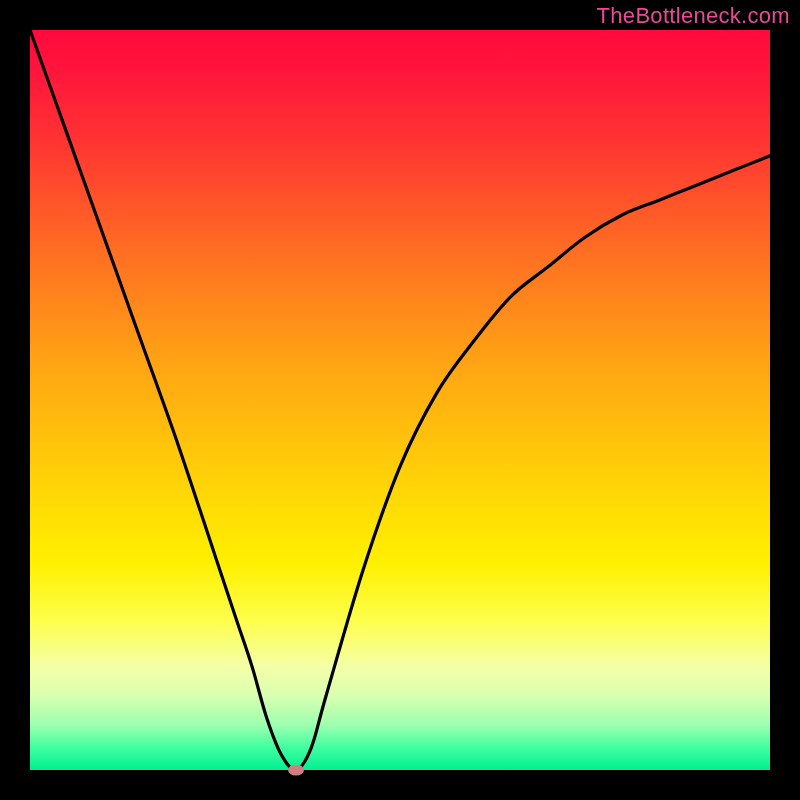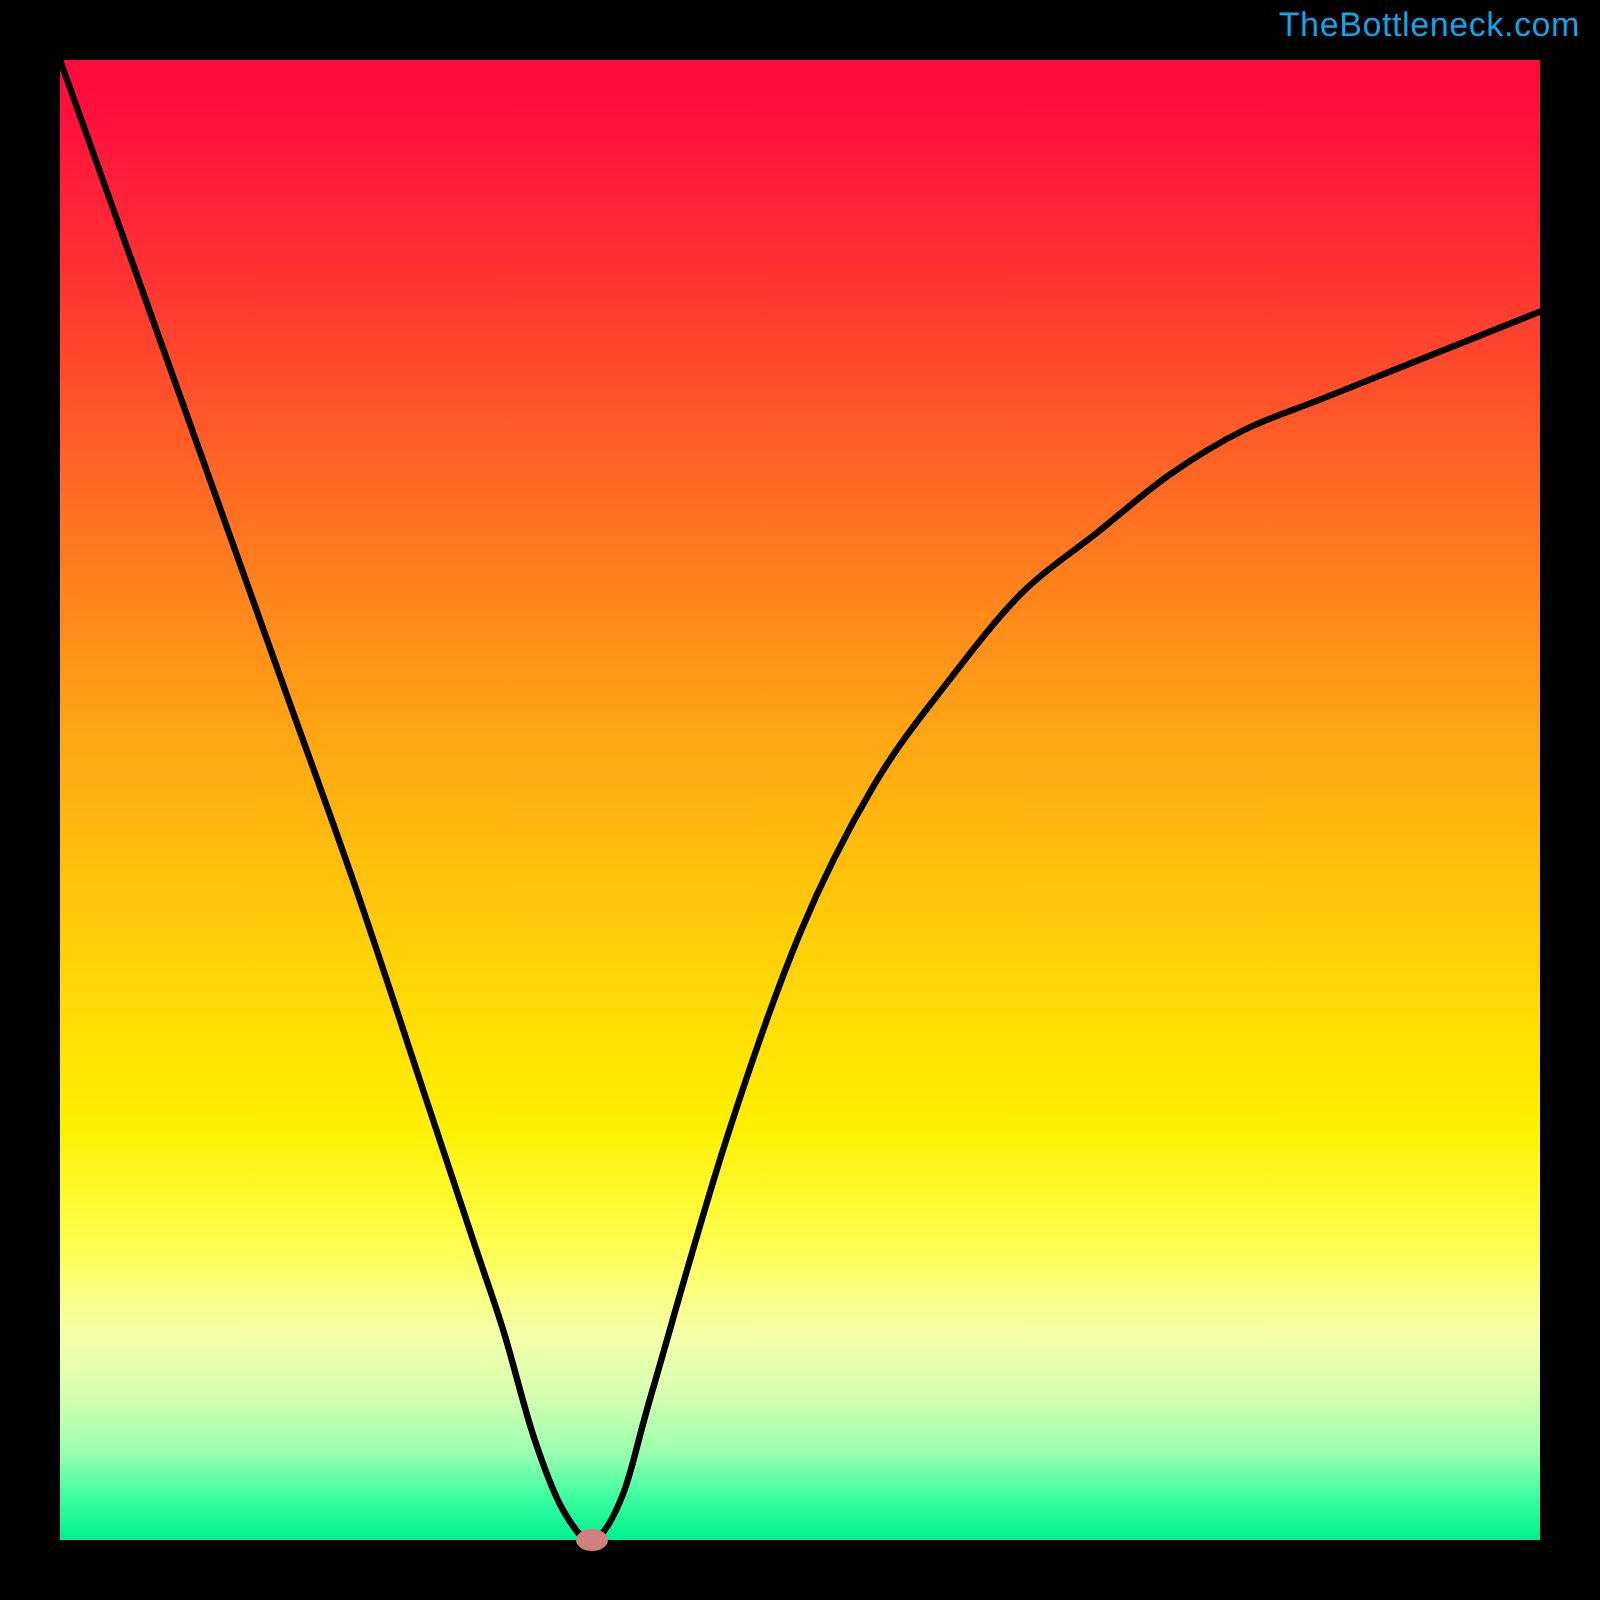--- a/index.html
+++ b/index.html
@@ -50,22 +50,22 @@
     width: 16px;
     height: 11px;
     background: #d08080;
     border-radius: 50%;
     transform: translate(-50%, -50%);
   }
   .watermark {
     position: absolute;
     top: 3px;
     right: 10px;
-    color: #0ea5e9;
-    font-size: 17px;
+    color: #ec4899;
+    font-size: 22px;
     letter-spacing: 0.3px;
   }
 </style>
 </head>
 <body>
 
 <div class="plot-area">
   <svg class="curve-svg" viewBox="0 0 740 740" preserveAspectRatio="none">
     <path class="curve-path" d="M 0,0 C 6.166666666666667,17.26666666666667 24.666666666666664,69.06666666666669 37,103.60000000000002 C 49.333333333333336,138.13333333333335 61.666666666666664,172.6666666666667 74,207.20000000000005 C 86.33333333333333,241.73333333333338 98.66666666666667,276.2666666666667 111,310.8 C 123.33333333333333,345.3333333333333 135.66666666666666,378.6333333333333 148,414.4 C 160.33333333333334,450.16666666666663 175.13333333333333,495.79999999999995 185,525.4 C 194.86666666666667,555 201.03333333333336,573.5 207.20000000000002,592 C 213.36666666666667,610.5 217.06666666666666,620.3666666666667 222,636.4 C 226.93333333333334,652.4333333333333 231.86666666666667,673.4000000000001 236.8,688.2 C 241.73333333333335,703 246.66666666666669,716.5666666666667 251.60000000000002,725.2 C 256.53333333333336,733.8333333333334 261.46666666666664,741.2333333333333 266.4,740 C 271.3333333333333,738.7666666666667 276.26666666666665,730.1333333333333 281.2,717.8 C 286.1333333333333,705.4666666666666 287.3666666666667,695.6 296,666 C 304.6333333333333,636.4 320.6666666666667,578.4333333333334 333,540.2 C 345.3333333333333,501.9666666666667 357.66666666666663,466.20000000000005 370,436.6 C 382.33333333333337,407 394.66666666666674,383.5666666666666 407.00000000000006,362.59999999999997 C 419.33333333333337,341.6333333333333 431.6666666666667,326.83333333333337 444,310.8 C 456.3333333333333,294.76666666666665 468.6666666666667,278.73333333333335 481,266.4 C 493.3333333333333,254.06666666666663 505.6666666666667,246.6666666666666 518,236.79999999999995 C 530.3333333333334,226.9333333333333 542.6666666666666,215.83333333333337 555,207.20000000000005 C 567.3333333333334,198.56666666666672 579.6666666666666,191.16666666666669 592,185 C 604.3333333333334,178.83333333333331 616.6666666666666,175.13333333333327 629,170.19999999999993 C 641.3333333333334,165.2666666666666 653.6666666666666,160.33333333333331 666,155.39999999999998 C 678.3333333333334,150.46666666666664 690.6666666666666,145.53333333333322 703,140.5999999999999 C 715.3333333333334,135.6666666666666 733.8333333333334,128.2666666666667 740,125.80000000000007"></path>
   </svg>

